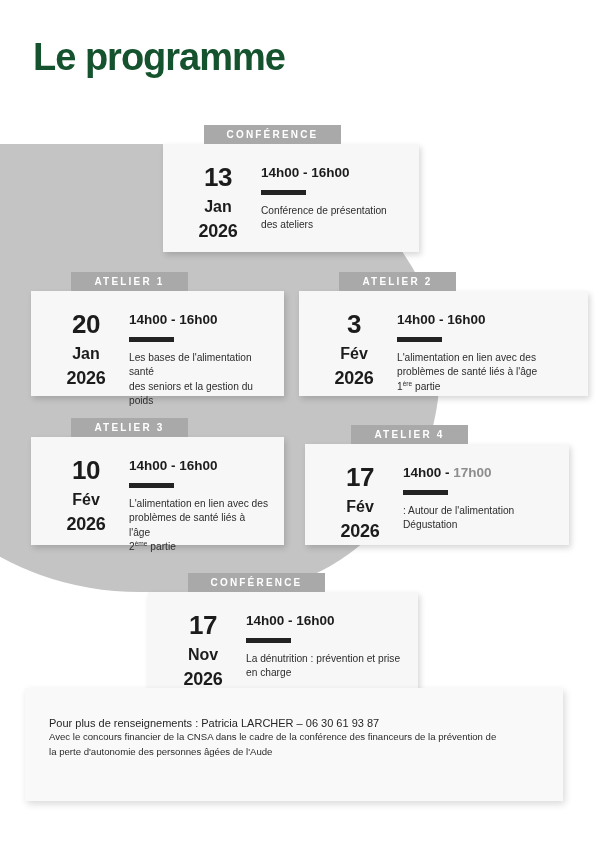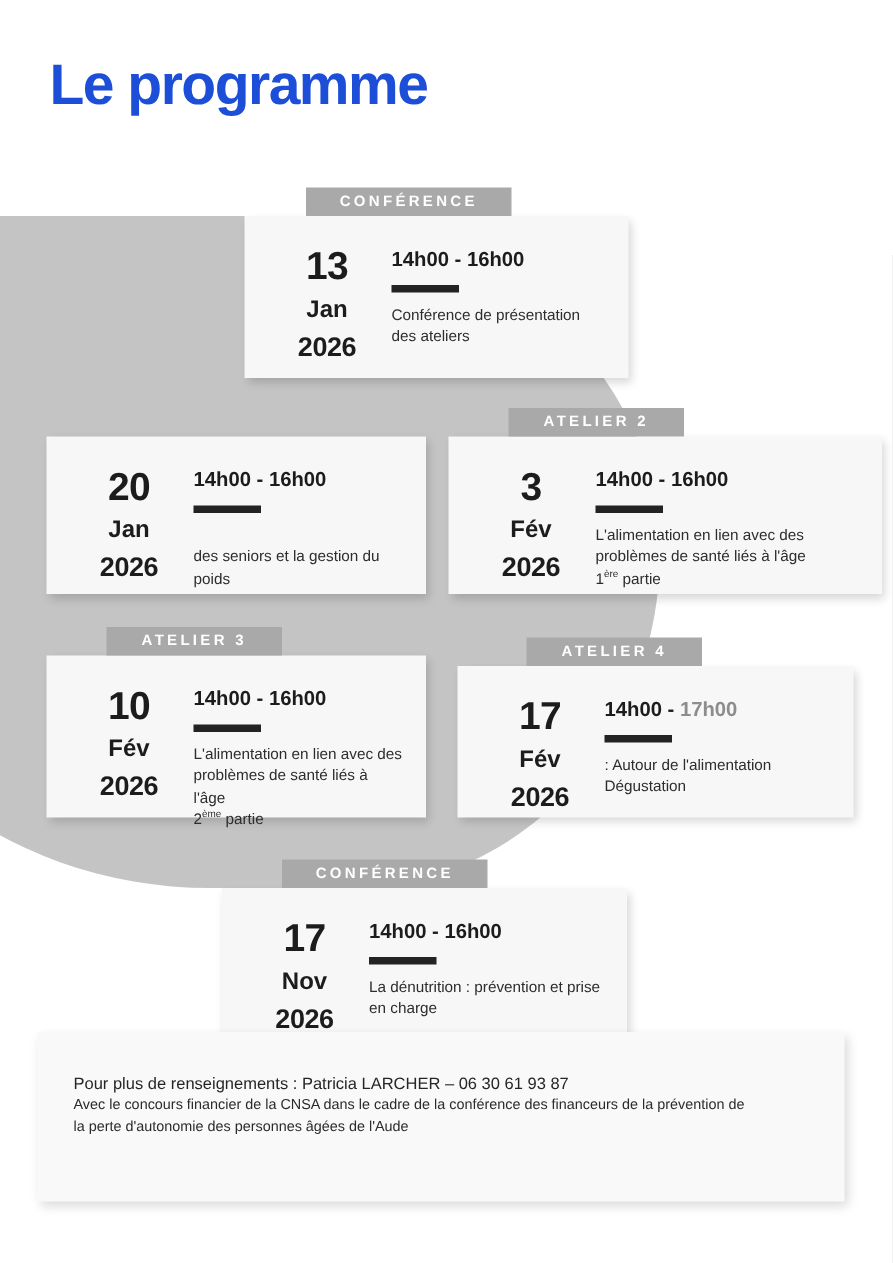--- a/index.html
+++ b/index.html
@@ -18,21 +18,21 @@
   }
 
   
   .page-title {
     position: absolute;
     left: 33px;
     top: 38px;
     font-size: 38px;
     font-weight: 700;
     letter-spacing: -1.0px;
-    color: #1d4ed8;
+    color: #14532d;
     line-height: 1;
     white-space: nowrap;
   }
 
   
   .blob {
     position: absolute;
     left: -120px;
     top: 144px;
     width: 560px;
@@ -205,33 +205,34 @@
       <div class="rule"></div>
       <div class="desc">
         <span>Conférence de présentation</span><br>
         <span>des ateliers</span>
       </div>
     </div>
   </div>
 </div>
 
 <div class="card" id="card-atelier-1">
+  <div class="card-tab">ATELIER 1</div>
   <div class="card-body">
     <div class="date-col">
       <div class="date-day">20</div>
       <div class="date-mon">Jan</div>
       <div class="date-year">2026</div>
     </div>
     <div class="info-col">
       <div class="time">
         <span>14h00</span><span class="dash"> - </span><span>16h00</span>
       </div>
       <div class="rule"></div>
       <div class="desc">
-        <br>
+        <span>Les bases de l'alimentation santé</span><br>
         <span>des seniors  et la gestion du poids</span>
       </div>
     </div>
   </div>
 </div>
 
 <div class="card" id="card-atelier-2">
   <div class="card-tab">ATELIER 2</div>
   <div class="card-body">
     <div class="date-col">

